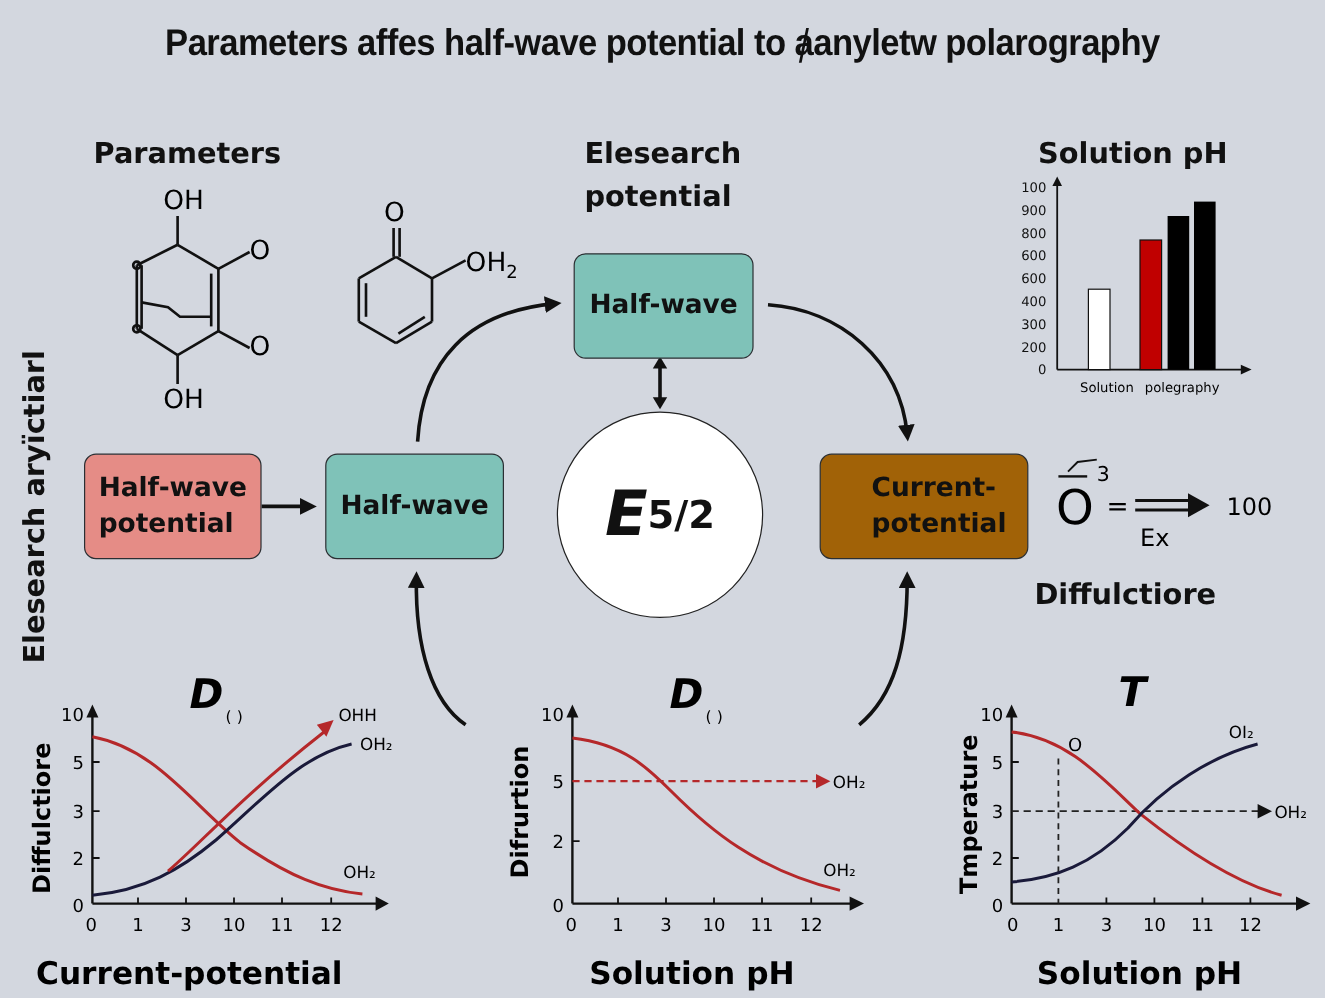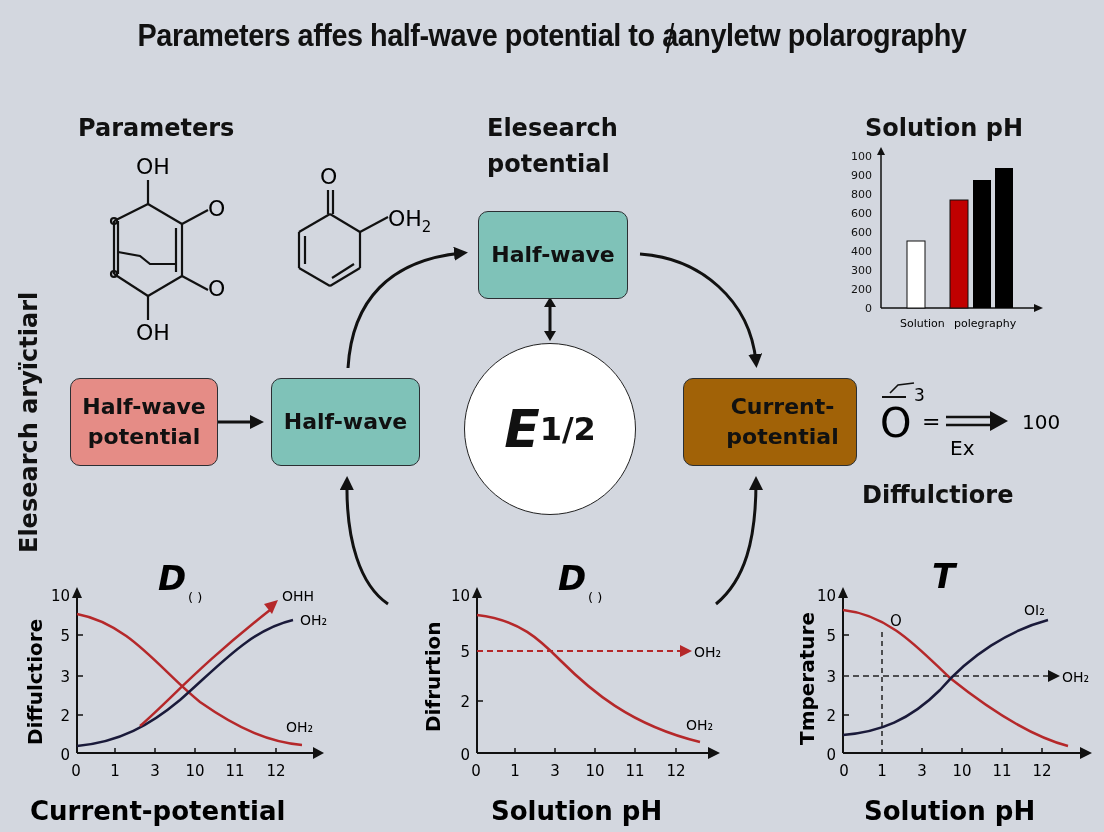--- a/index.html
+++ b/index.html
@@ -11,21 +11,21 @@
   }
   .abs { position:absolute; }
   .title {
     left:0; top:18px; width:1104px; text-align:center;
     font-size:31px; font-weight:bold; letter-spacing:-0.5px; color:#111;
     font-family:"Liberation Sans", sans-serif; transform:scaleX(0.93);
   }
   .heading { font-size:24px; font-weight:bold; line-height:36px; }
   .box {
     border:1.5px solid #2b2f33; border-radius:10px;
-    display:flex; align-items:center; justify-content:center; text-align:center;
+    display:flex; align-items:center; justify-content:center; text-align:left;
     font-size:22px; font-weight:bold; line-height:30px;
   }
   .box.red { background:#e58c86; }
   .box.teal { background:#7fc2b8; }
   .box.pink { background:#a16207;padding-left:25px; }
   .circle {
     left:464px; top:343px; width:170px; height:170px; border-radius:50%;
     background:#fff; border:1.5px solid #222;
     display:flex; align-items:center; justify-content:center;
   }
@@ -126,21 +126,21 @@
 </div>
 <div class="abs box pink" style="left:683px;top:378px;width:147px;height:86px;">
   <div>
       <div>Current-</div>
       <div>potential</div>
     </div>
 </div>
 
 <div class="abs circle">
   <span class="e-main">E</span>
-    <span class="e-sub">1/2</span>
+    <span class="e-sub">5/2</span>
 </div>
 
 <svg class="abs" style="left:840px;top:145px;" width="264" height="190">
   <g font-size="11" text-anchor="end" fill="#111">
     <text x="32" y="15">100</text>
     <text x="32" y="34">900</text>
     <text x="32" y="53">800</text>
     <text x="32" y="72">600</text>
     <text x="32" y="91">600</text>
     <text x="32" y="110">400</text>

